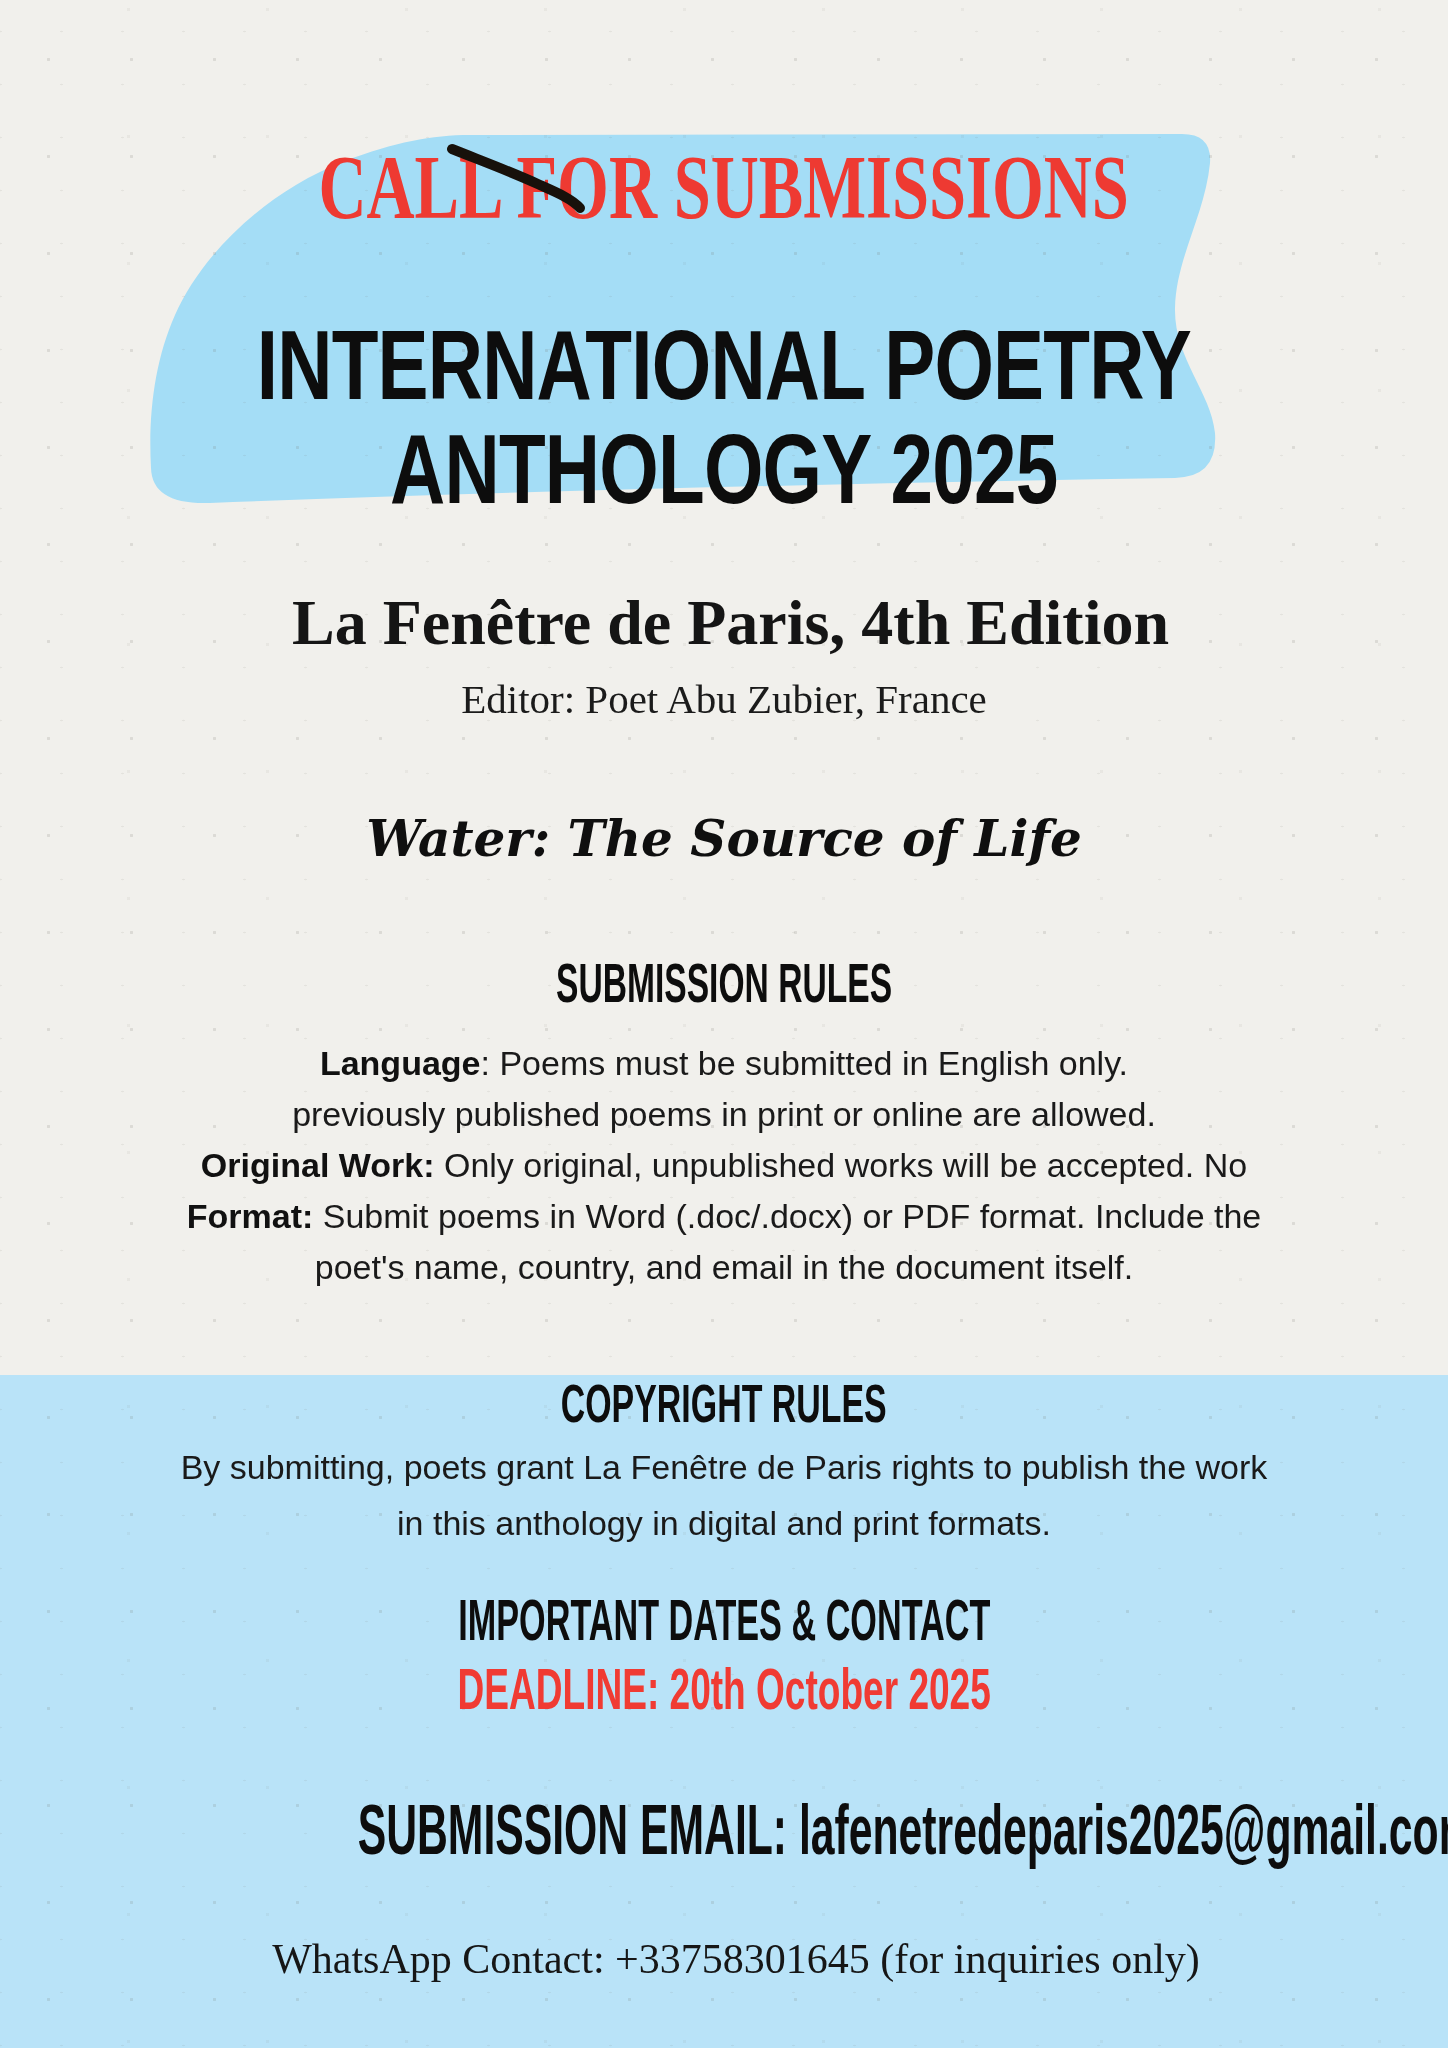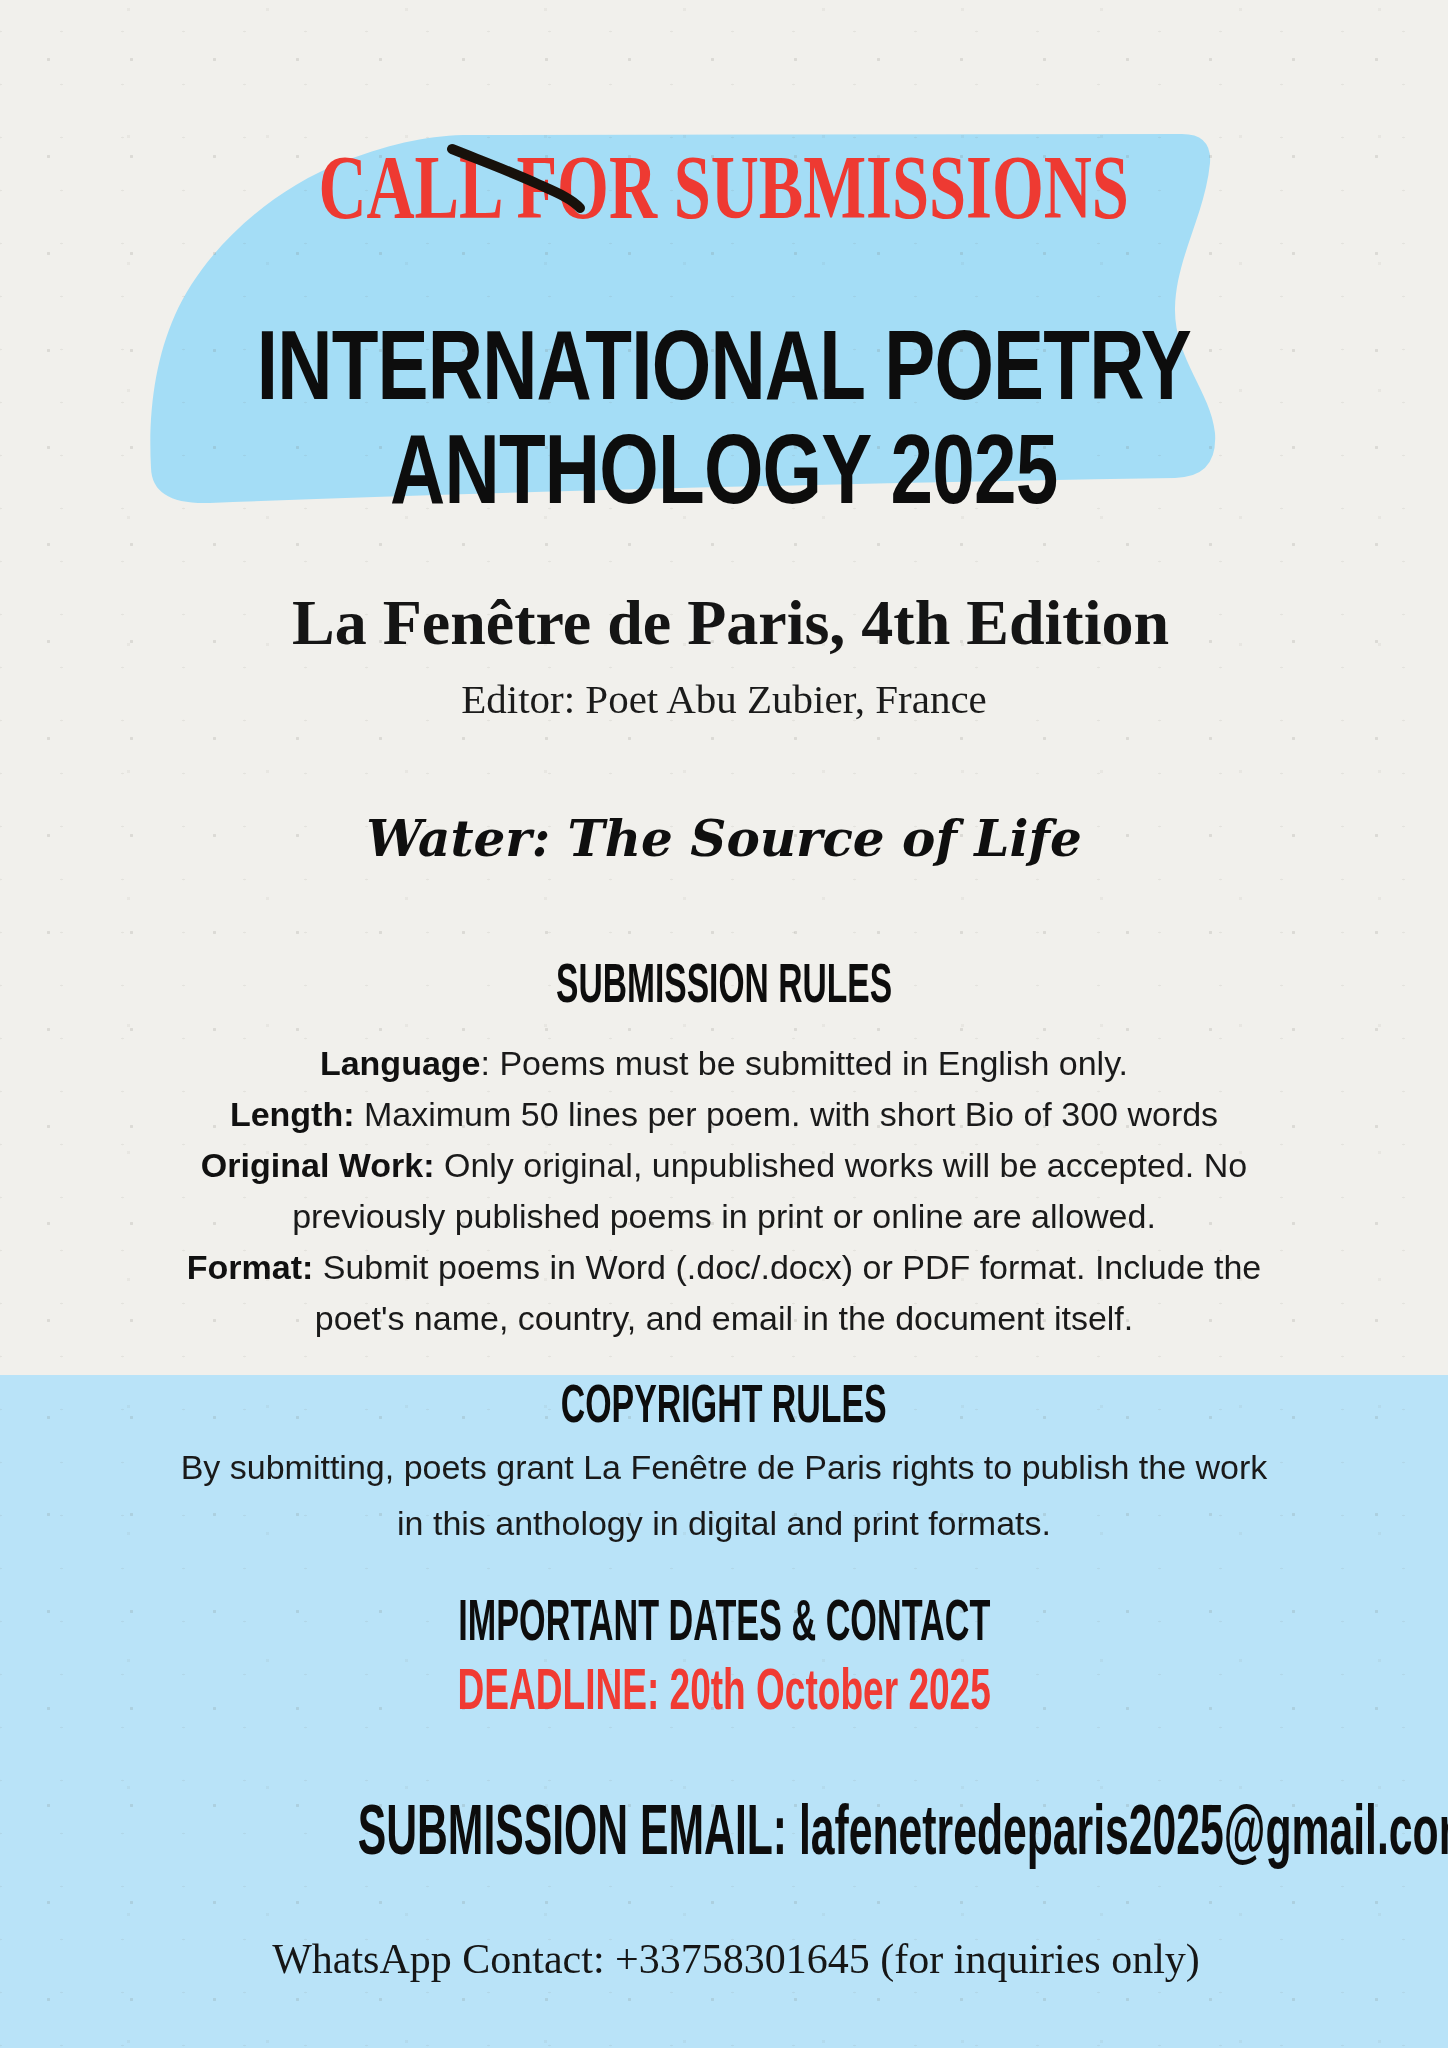--- a/index.html
+++ b/index.html
@@ -102,23 +102,22 @@
   <div class="abs edition">La Fenêtre de Paris, 4th Edition</div>
   <div class="abs theme">Water: The Source of Life</div>
 
   <div class="abs editor">Editor: Poet Abu Zubier, France</div>
 
   <div class="abs h-cond h-sub">
     <span class="cond">SUBMISSION RULES</span>
   </div>
   <div class="abs body-text rules">
     <div><b>Language</b><span>: Poems must be submitted in English only.</span></div>
-    <div><b>Length:</b><span> Maximum 50 lines per poem. with short Bio of 300 words</span></div>
+    <div><b></b><span>previously published poems in print or online are allowed.</span></div>
     <div><b>Original Work:</b><span> Only original, unpublished works will be accepted. No</span></div>
-    <div><b></b><span>previously published poems in print or online are allowed.</span></div>
     <div><b>Format:</b><span> Submit poems in Word (.doc/.docx) or PDF format. Include the</span></div>
     <div><b></b><span>poet's name, country, and email in the document itself.</span></div>
   </div>
 
   <div class="abs h-cond h-copy">
     <span class="cond">COPYRIGHT RULES</span>
   </div>
   <div class="abs body-text copy">
     <div>By submitting, poets grant La Fenêtre de Paris rights to publish the work</div>
     <div>in this anthology in digital and print formats.</div>

